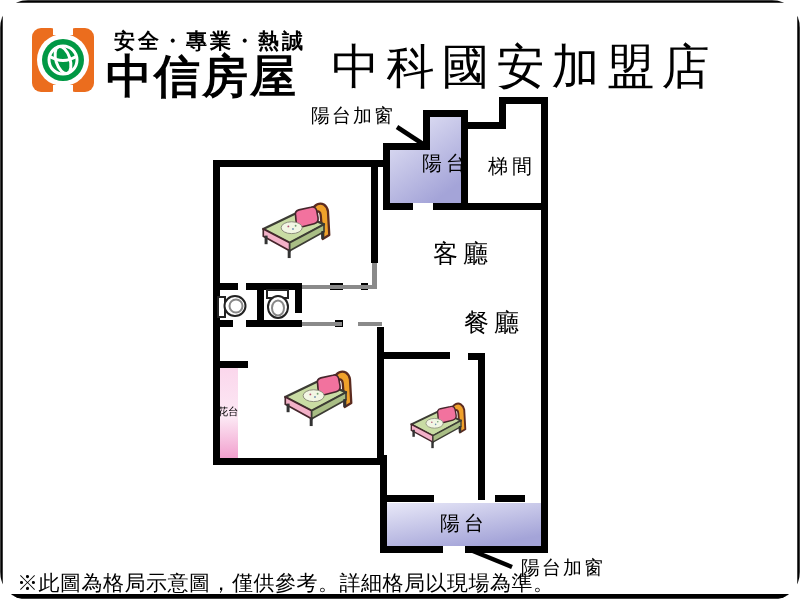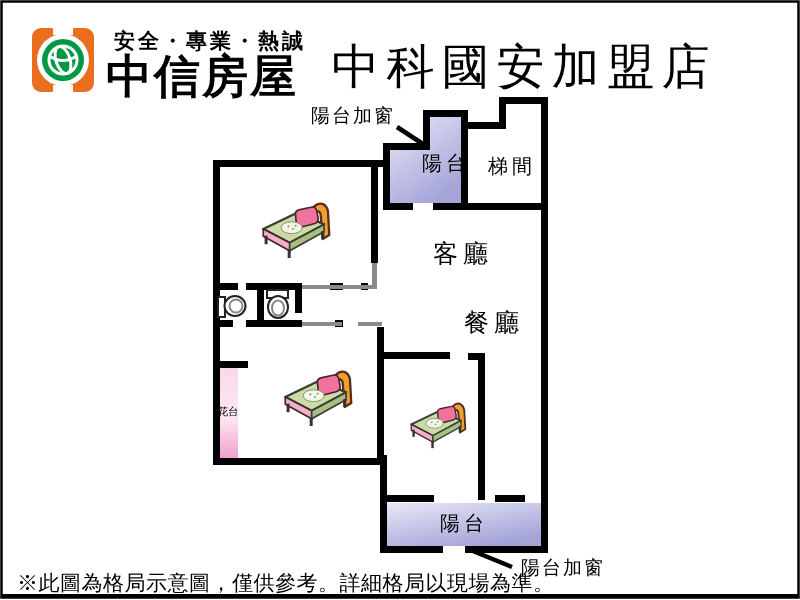--- a/index.html
+++ b/index.html
@@ -1,17 +1,17 @@
 <!DOCTYPE html>
 <html><head>
 <meta charset="utf-8">
 <style>
   html,body{margin:0;padding:0;background:#fff;}
   .page{position:relative;width:800px;height:600px;background:#ffffff;overflow:hidden;
-        font-family:"DejaVu Sans","Liberation Sans",sans-serif;}
+        font-family:"DejaVu Sans","Liberation Sans",sans-serif;border-radius:28px;}
   svg text{font-family:"DejaVu Serif","Liberation Serif",serif;fill:#000;}
   .t-slogan{font-family:"DejaVu Sans","Liberation Sans",sans-serif;font-weight:bold;font-size:21px;letter-spacing:3px;}
   .t-brand{font-family:"DejaVu Sans","Liberation Sans",sans-serif;font-weight:bold;font-size:46px;letter-spacing:2px;}
   .t-title{font-size:48px;letter-spacing:7px;}
   .t-room{font-size:20px;letter-spacing:4px;}
   .t-room-big{font-size:25px;letter-spacing:5px;}
   .t-anno{font-size:19px;letter-spacing:2px;}
   .t-tiny{font-size:10.5px;letter-spacing:0px;}
   .t-footer{font-size:21px;letter-spacing:0.5px;}
 </style>

